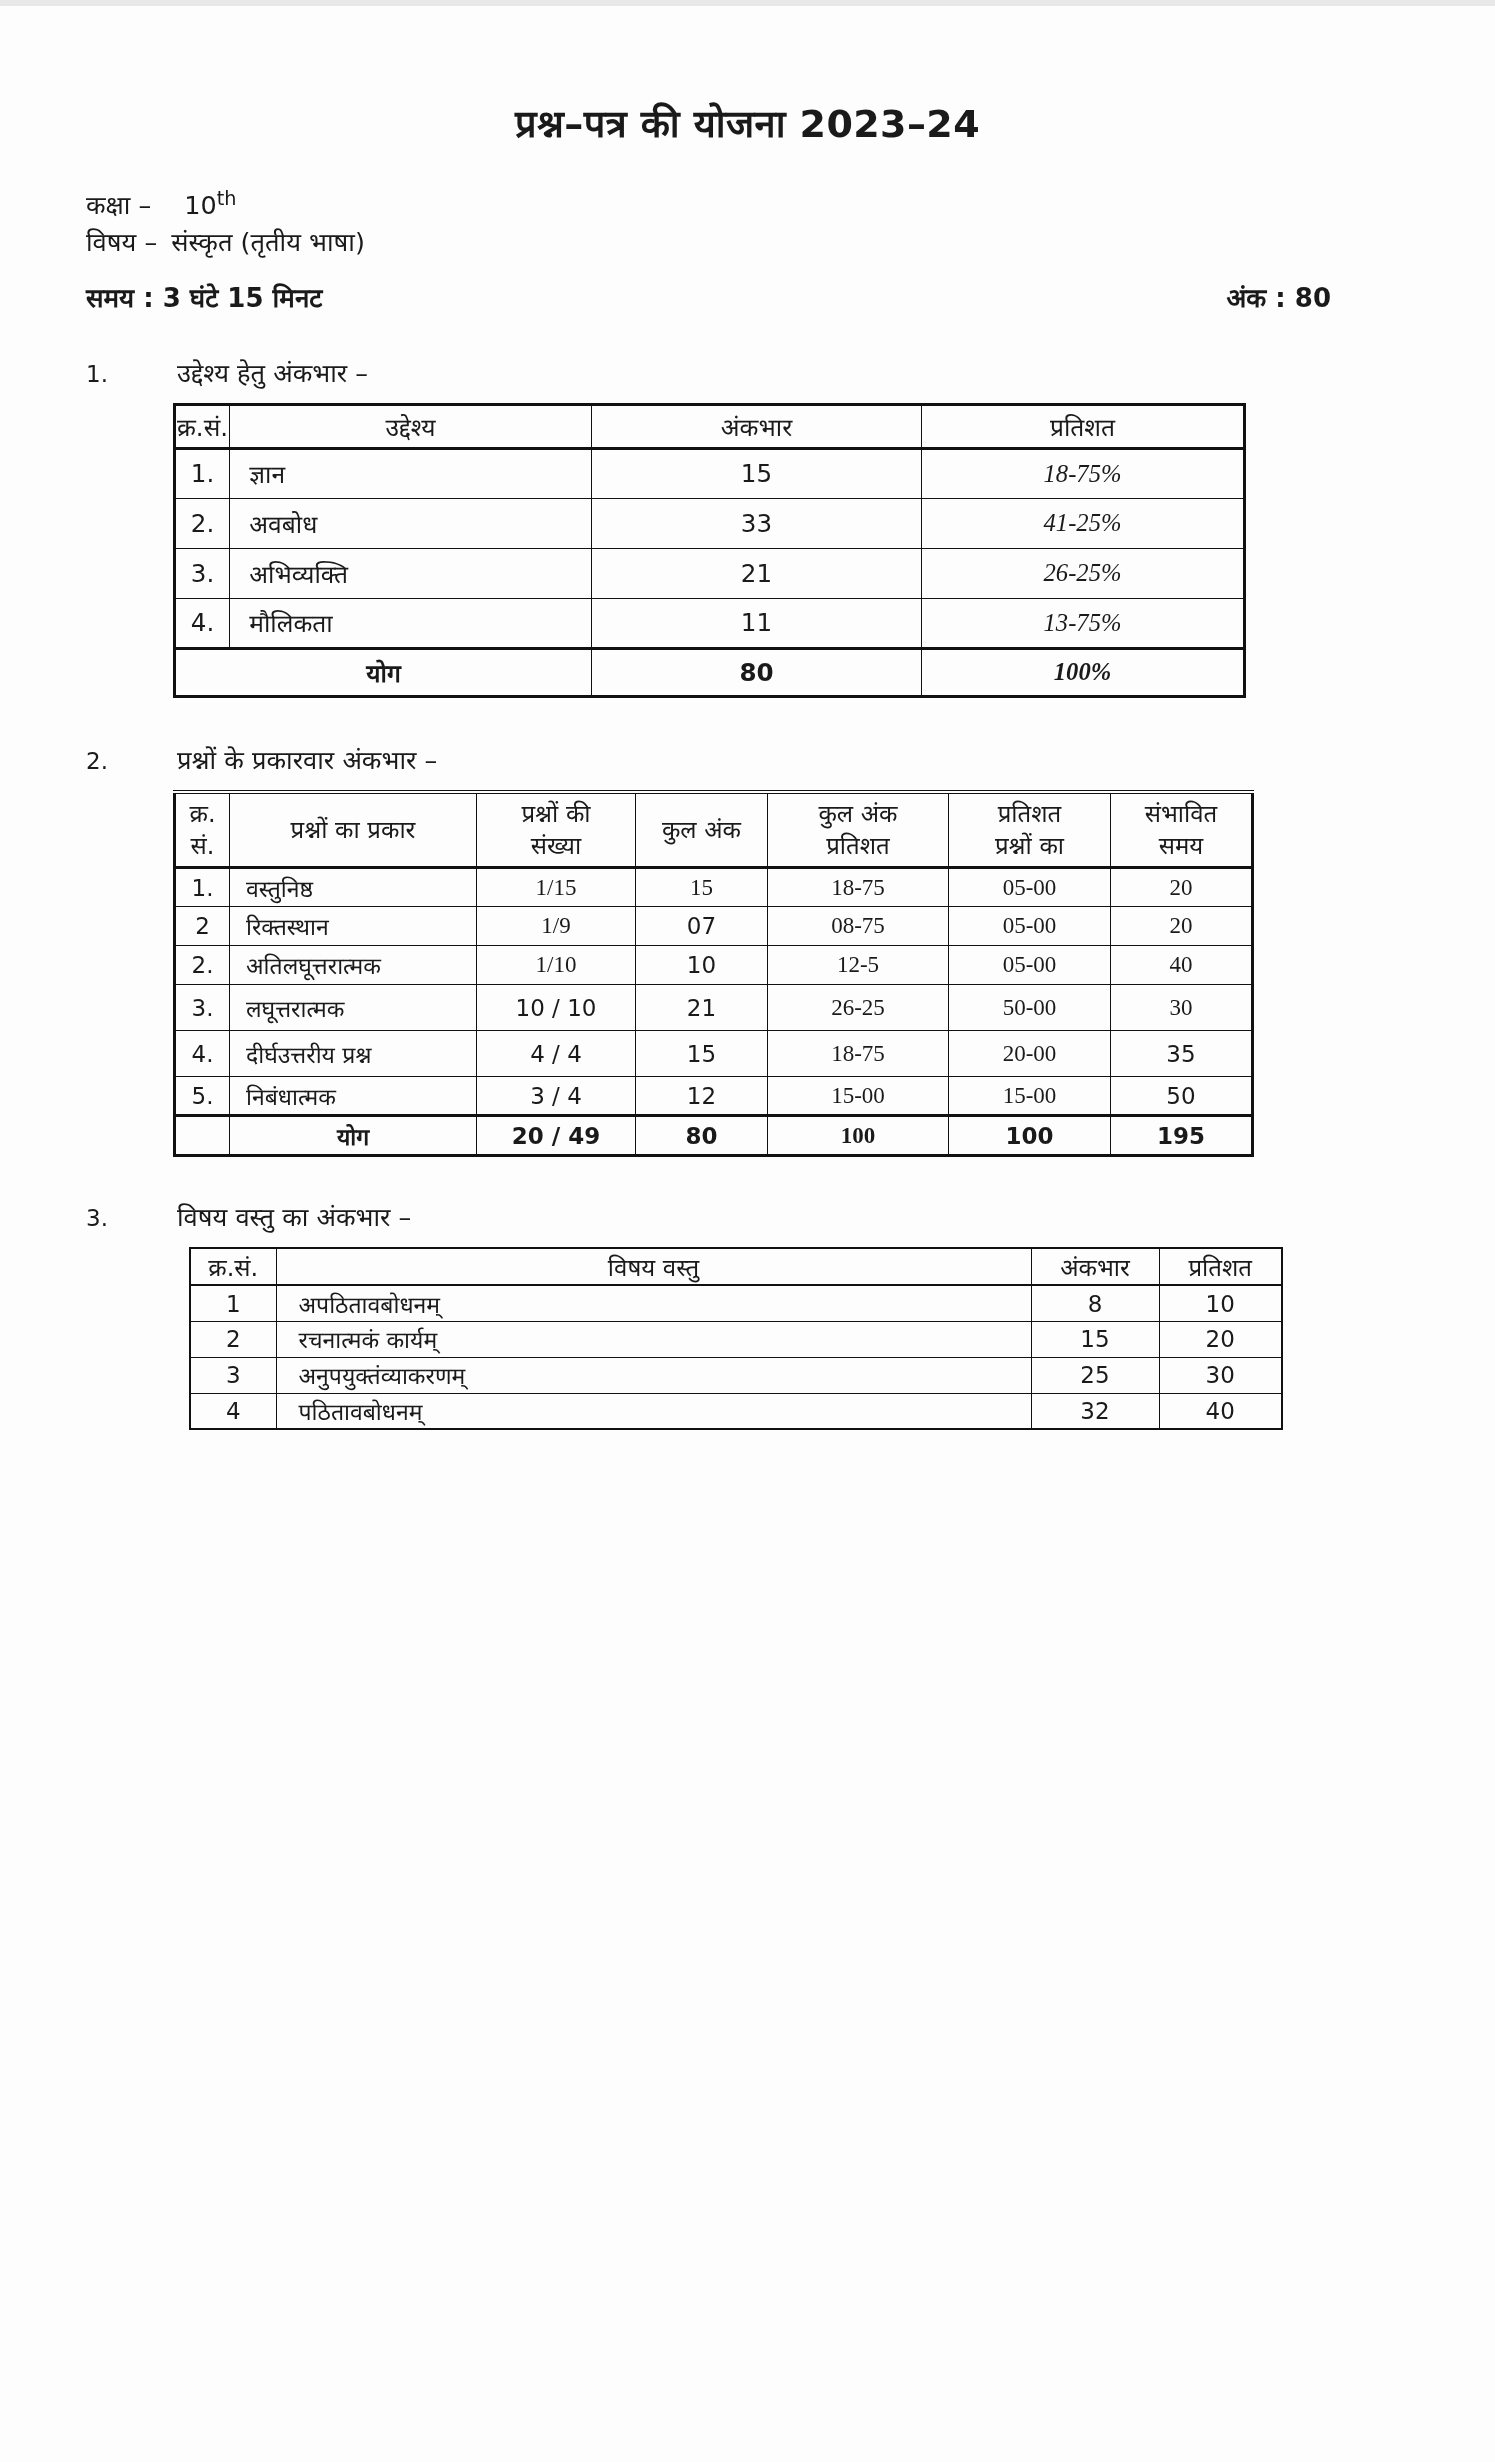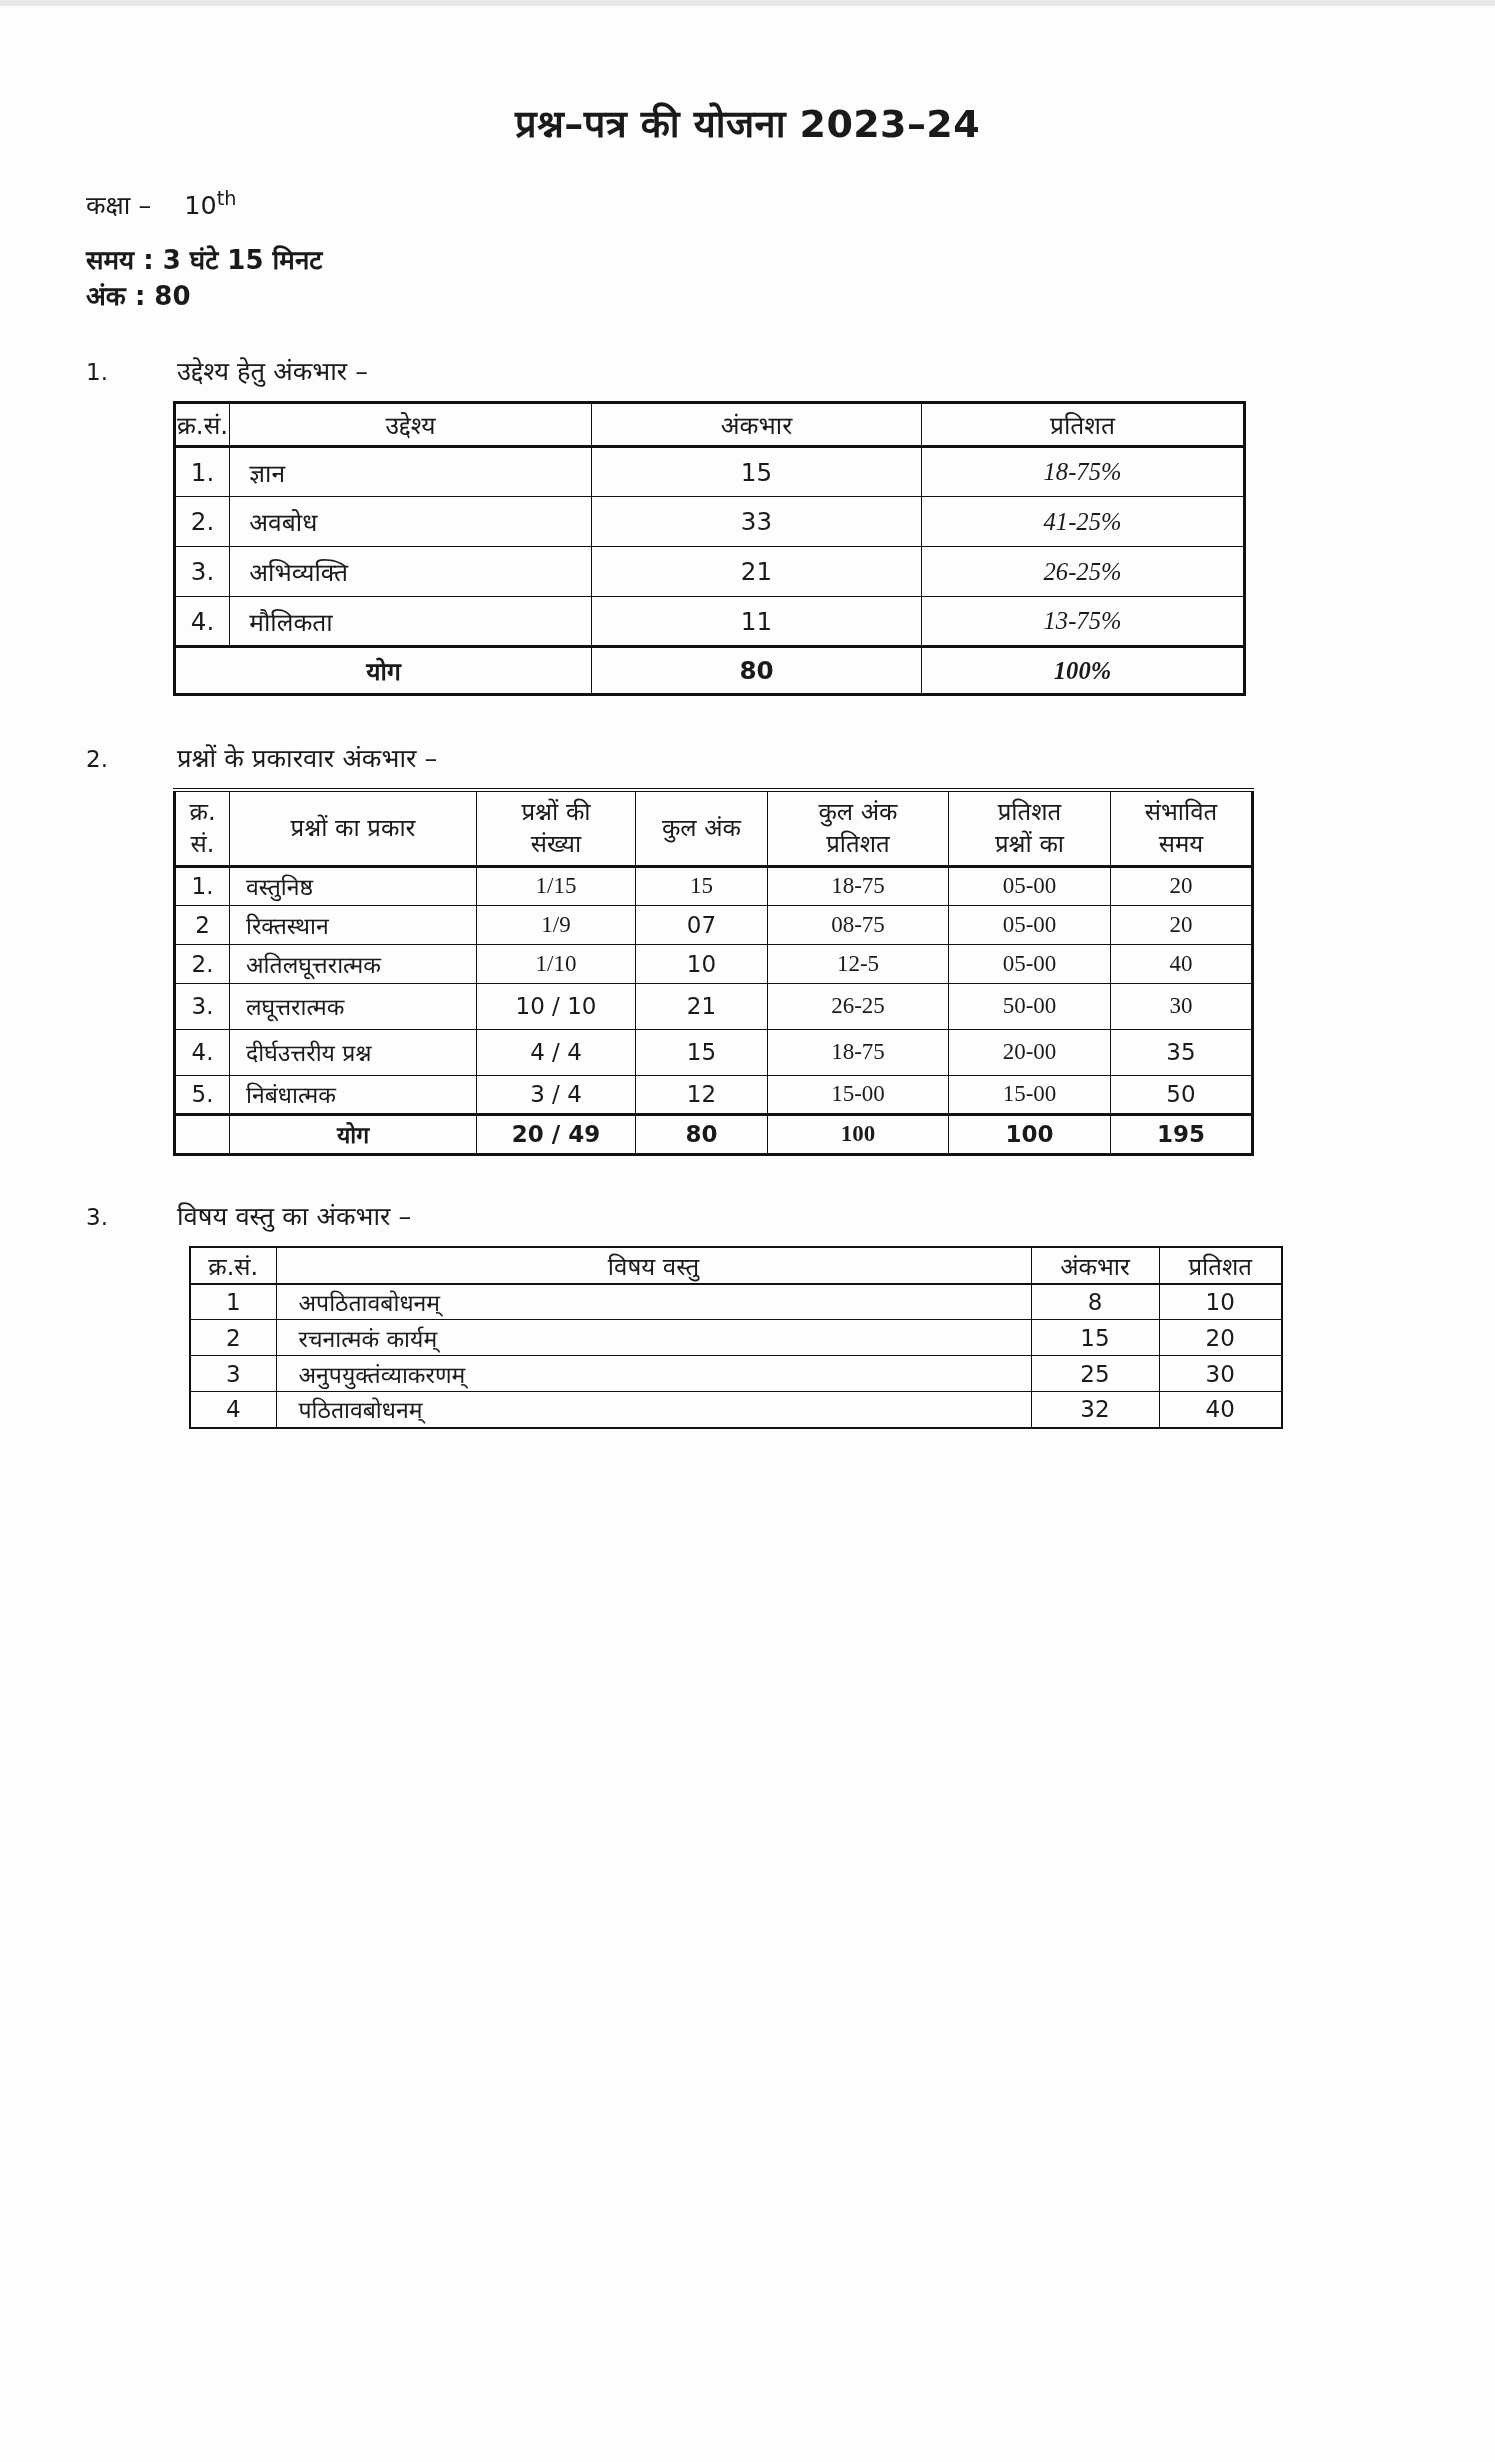--- a/index.html
+++ b/index.html
@@ -21,21 +21,21 @@
     letter-spacing:0.4px;
   }
   .meta { margin:40px 0 0 86px; font-size:25.5px; line-height:1.0; }
   .meta-line { margin-bottom:12.3px; }
   .class-val { margin-left:33px; }
   .class-val sup { font-size:19.3px; }
   .subject-val { margin-left:14px; }
   .time-row {
     display:flex; justify-content:space-between;
     margin:23px 164px 0 86px;
-    font-size:26px; font-weight:700;flex-direction:column;
+    font-size:26px; font-weight:700;
   }
   .section-heading {
     display:flex; align-items:baseline;
     margin-left:86px; margin-top:0;
     font-size:25.5px;
   }
   .sec-num { width:91px; font-size:23px; }
   .sec-title { font-weight:400; }
   .sec1 { margin-top:40px; }
   .sec2 { margin-top:44px; }
@@ -71,20 +71,23 @@
 </head>
 <body>
 
 <div class="page">
 
   <div class="title">प्रश्न–पत्र की योजना 2023–24</div>
 
   <div class="meta">
     <div class="meta-line">
       <span>कक्षा –</span><span class="class-val"><span>10</span><sup>th</sup></span>
+    </div>
+    <div class="meta-line">
+      <span>विषय –</span><span class="subject-val">संस्कृत (तृतीय भाषा)</span>
     </div>
   </div>
 
   <div class="time-row">
     <span>समय : 3 घंटे 15 मिनट</span>
     <span>अंक : 80</span>
   </div>
 
   <div class="sec1">
     <div class="section-heading">

